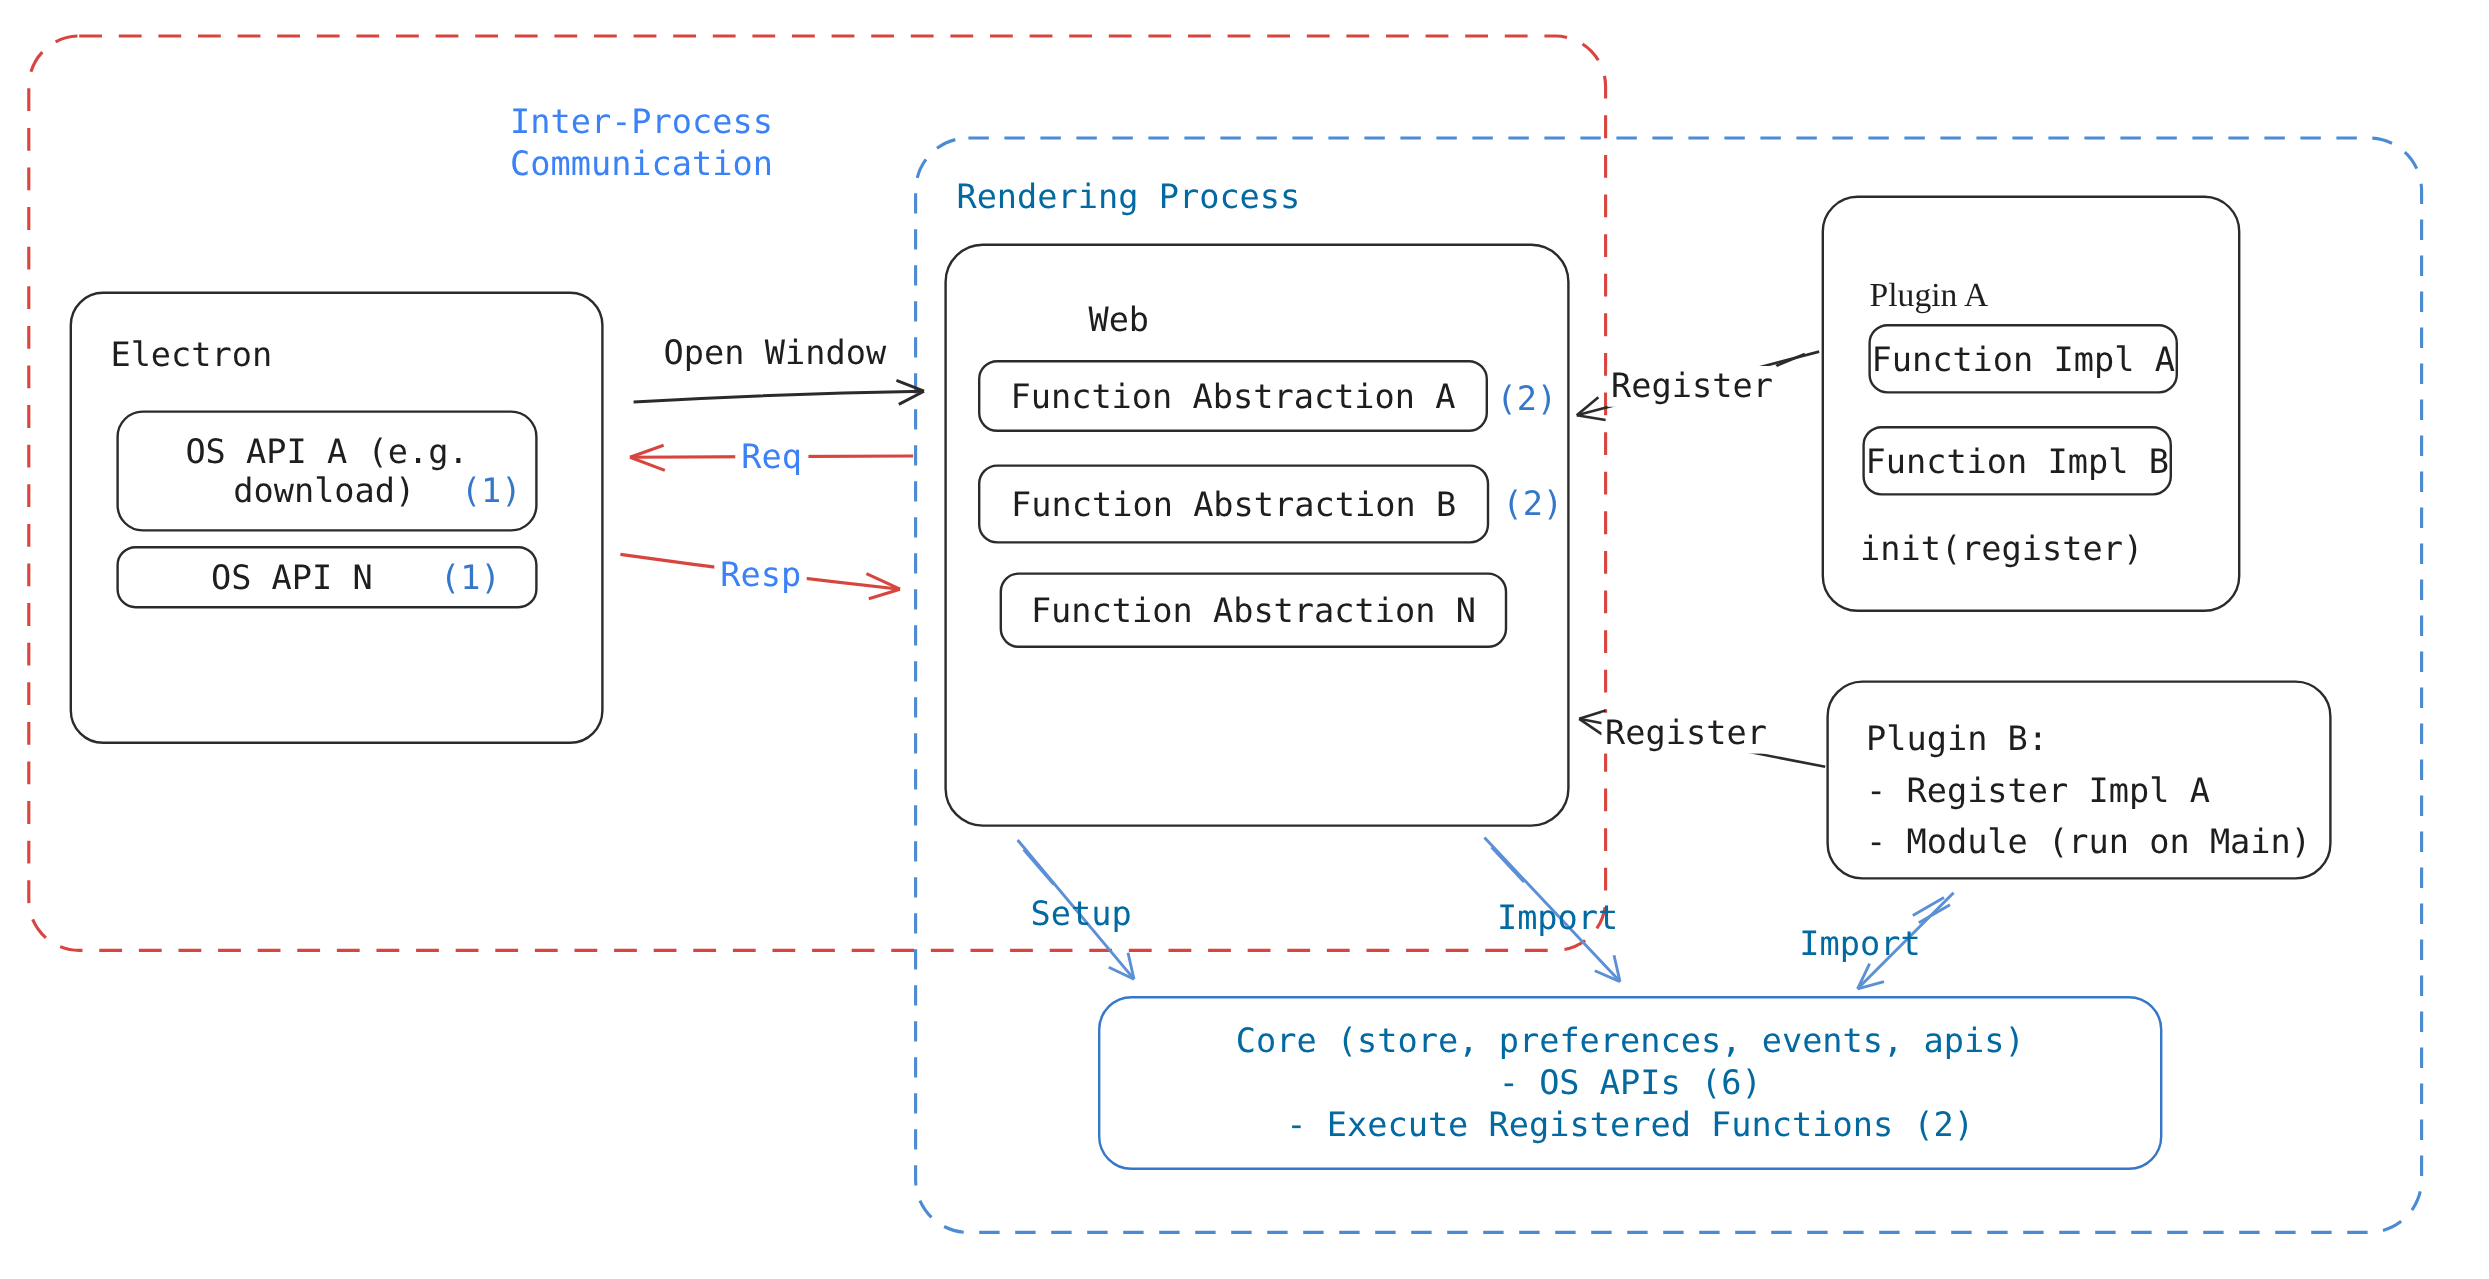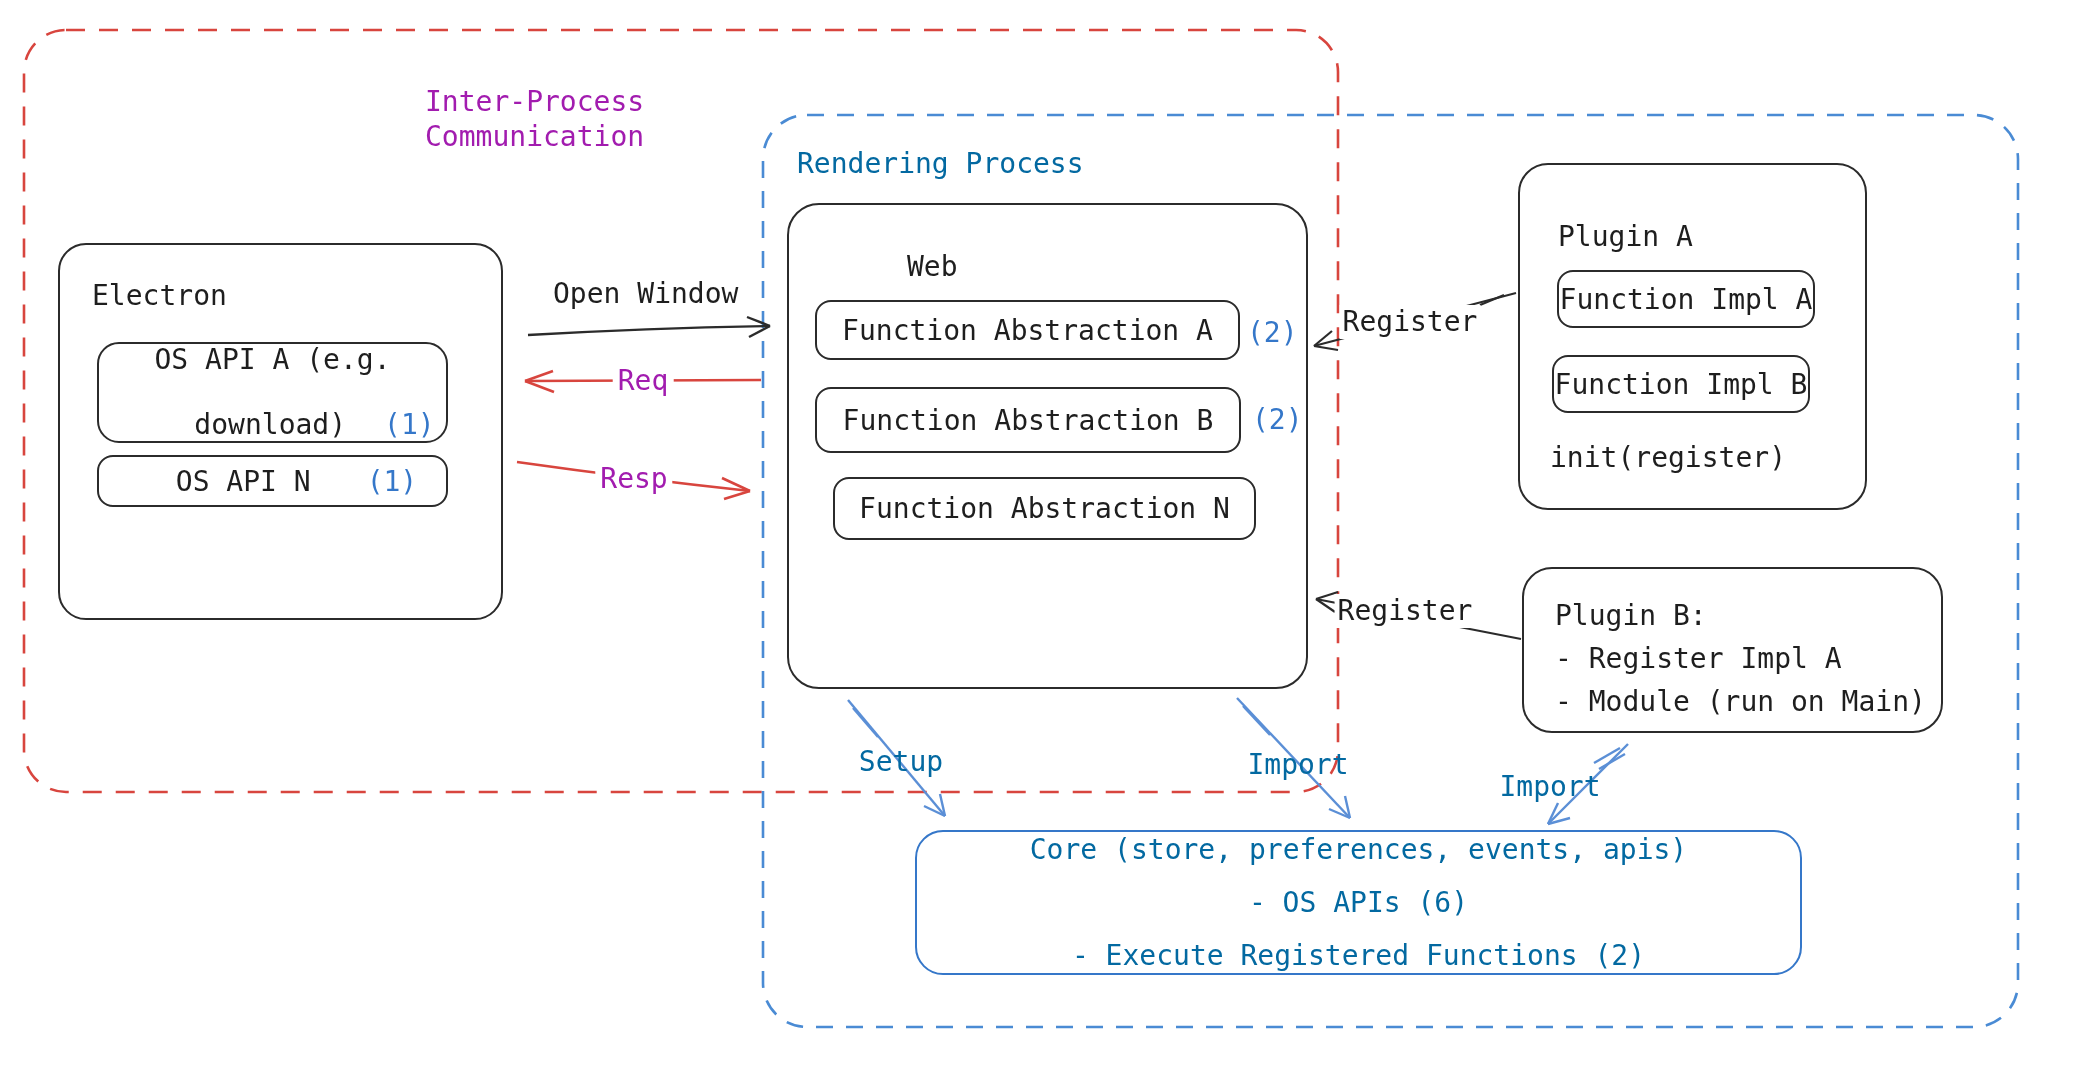--- a/index.html
+++ b/index.html
@@ -11,25 +11,25 @@
     font-size:28px;
     color:#1e1e1e;
     overflow:hidden;
   }
   .arrow-layer{position:absolute;left:0;top:0;z-index:1;}
   .box{position:absolute;border:2px solid #2b2b2b;border-radius:28px;background:transparent;z-index:2;box-sizing:border-box;}
   .box.flexc{display:flex;align-items:center;justify-content:center;}
   .lbl{position:absolute;z-index:3;white-space:pre;line-height:34px;}
   .ctr{transform:translate(-50%,-50%);text-align:center;}
   .onln{background:#ffffff;padding:0 5px;}
-  .red{color:#a21caf;}
+  .red{color:#3b82f6;}
   .blue{color:#0369a1;}
   .badge{color:#3577c9;}
   .small-box{border-radius:16px;}
-  .stack{display:flex;flex-direction:column;align-items:center;justify-content:space-between;height:100%;}
+  .stack{display:flex;flex-direction:column;align-items:center;justify-content:center;height:100%;}
   .row{display:flex;align-items:center;}
 </style>
 </head>
 <body>
 
 <div class="canvas">
 
   <svg class="arrow-layer" width="2074" height="1066" viewBox="0 0 2074 1066">
 
     <rect x="24" y="30" width="1314" height="762" rx="42" fill="none" stroke="#d8453e" stroke-width="2.6" stroke-dasharray="19 14"></rect>
@@ -133,21 +133,21 @@
 
   <div class="box small-box flexc" style="left:820px;top:477px;width:423px;height:63px;margin-left:13px;">
     <span>Function Abstraction N</span>
   </div>
 
 
   <div class="lbl ctr onln" style="left:1410px;top:322px;padding:0 3px;">Register</div>
   <div class="lbl ctr onln" style="left:1405px;top:611px;padding:0 3px;">Register</div>
 
   <div class="box" style="left:1518px;top:163px;width:349px;height:347px;border-radius:30px;"></div>
-  <div class="lbl" style="left:1558px;top:220px;">Plugin A</div>
+  <div class="lbl" style="left:1558px;top:230px;font-family:Liberation Serif, serif;">Plugin A</div>
   <div class="box small-box flexc" style="left:1552px;top:355px;width:258px;height:58px;">
     <span>Function Impl B</span>
   </div>
   <div class="box small-box flexc" style="left:1557px;top:270px;width:258px;height:58px;">
     <span>Function Impl A</span>
   </div>
   <div class="lbl" style="left:1550px;top:441px;">init(register)</div>
 
   <div class="box" style="left:1522px;top:567px;width:421px;height:166px;border-radius:30px;"></div>
   <div class="lbl" style="left:1555px;top:594px;line-height:43px;"><span>Plugin B:</span><br><span>- Register Impl A</span><br><span>- Module (run on Main)</span></div>

